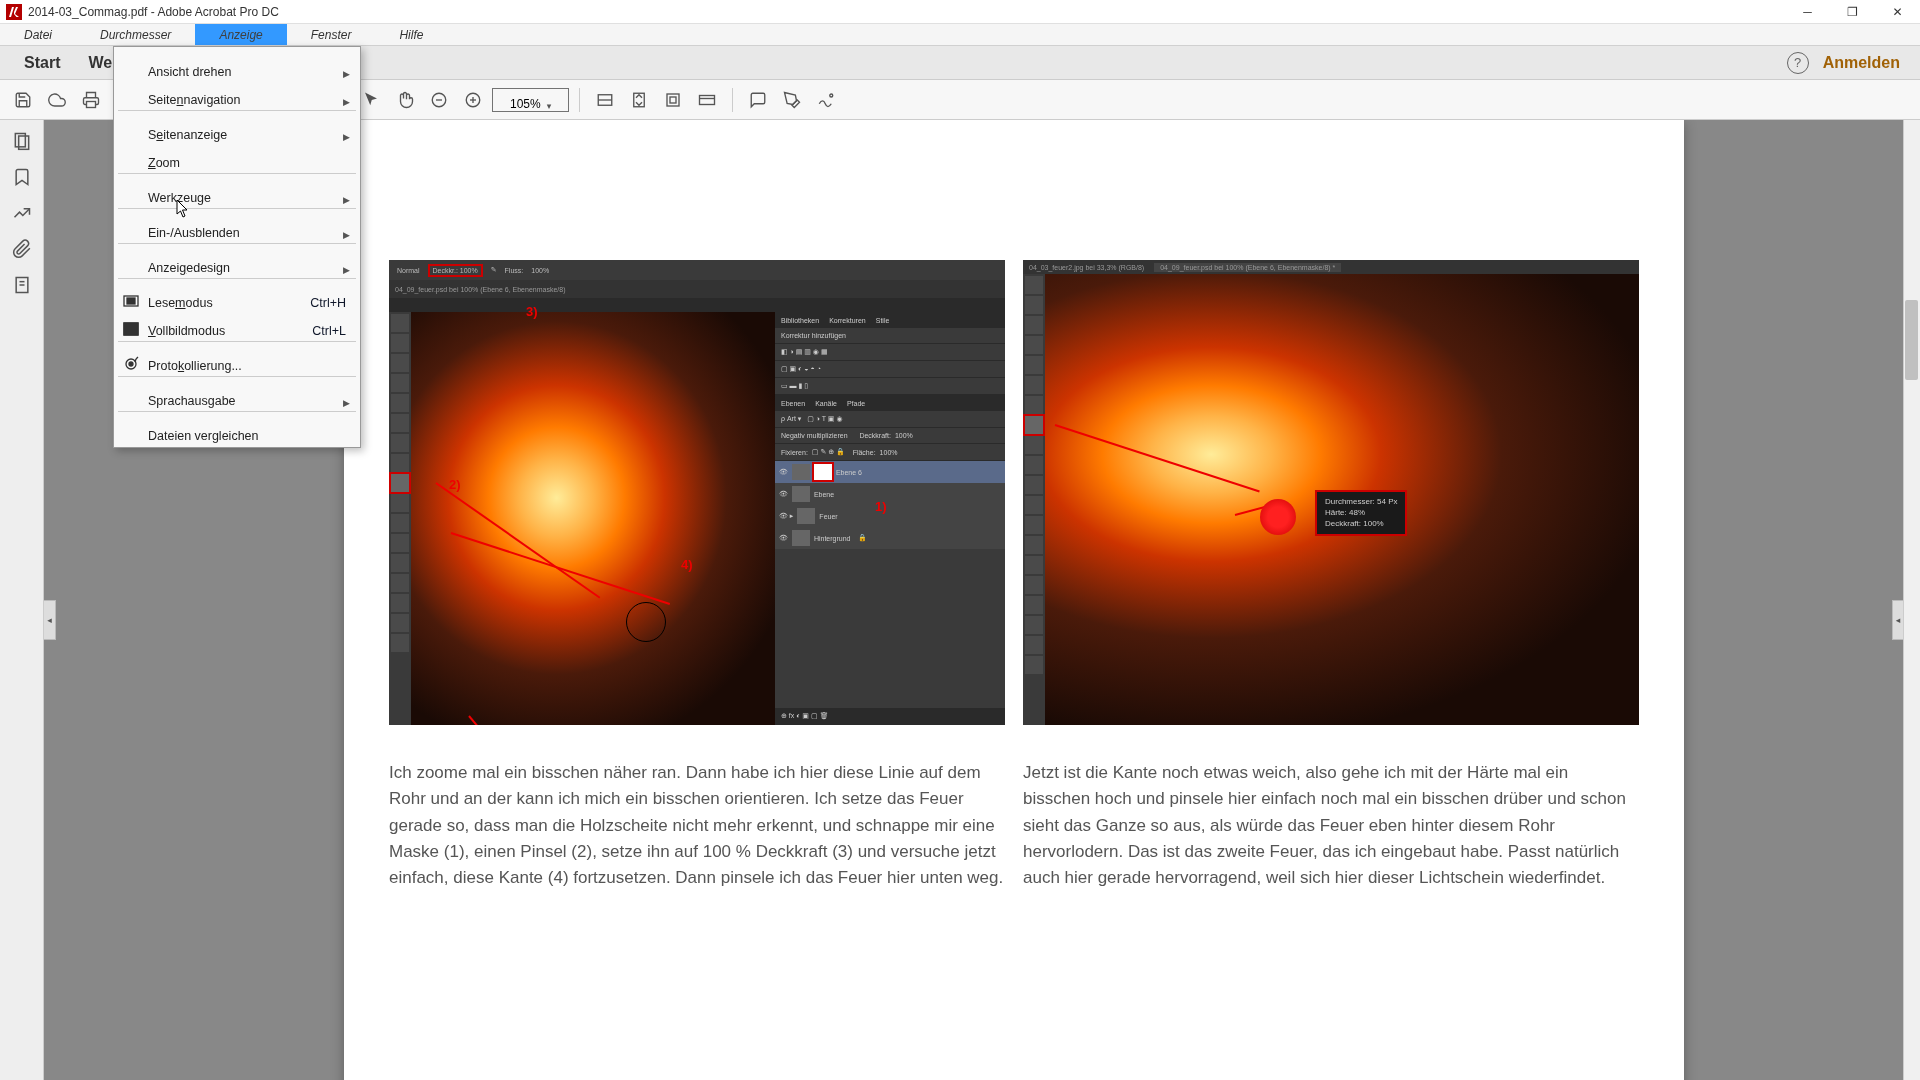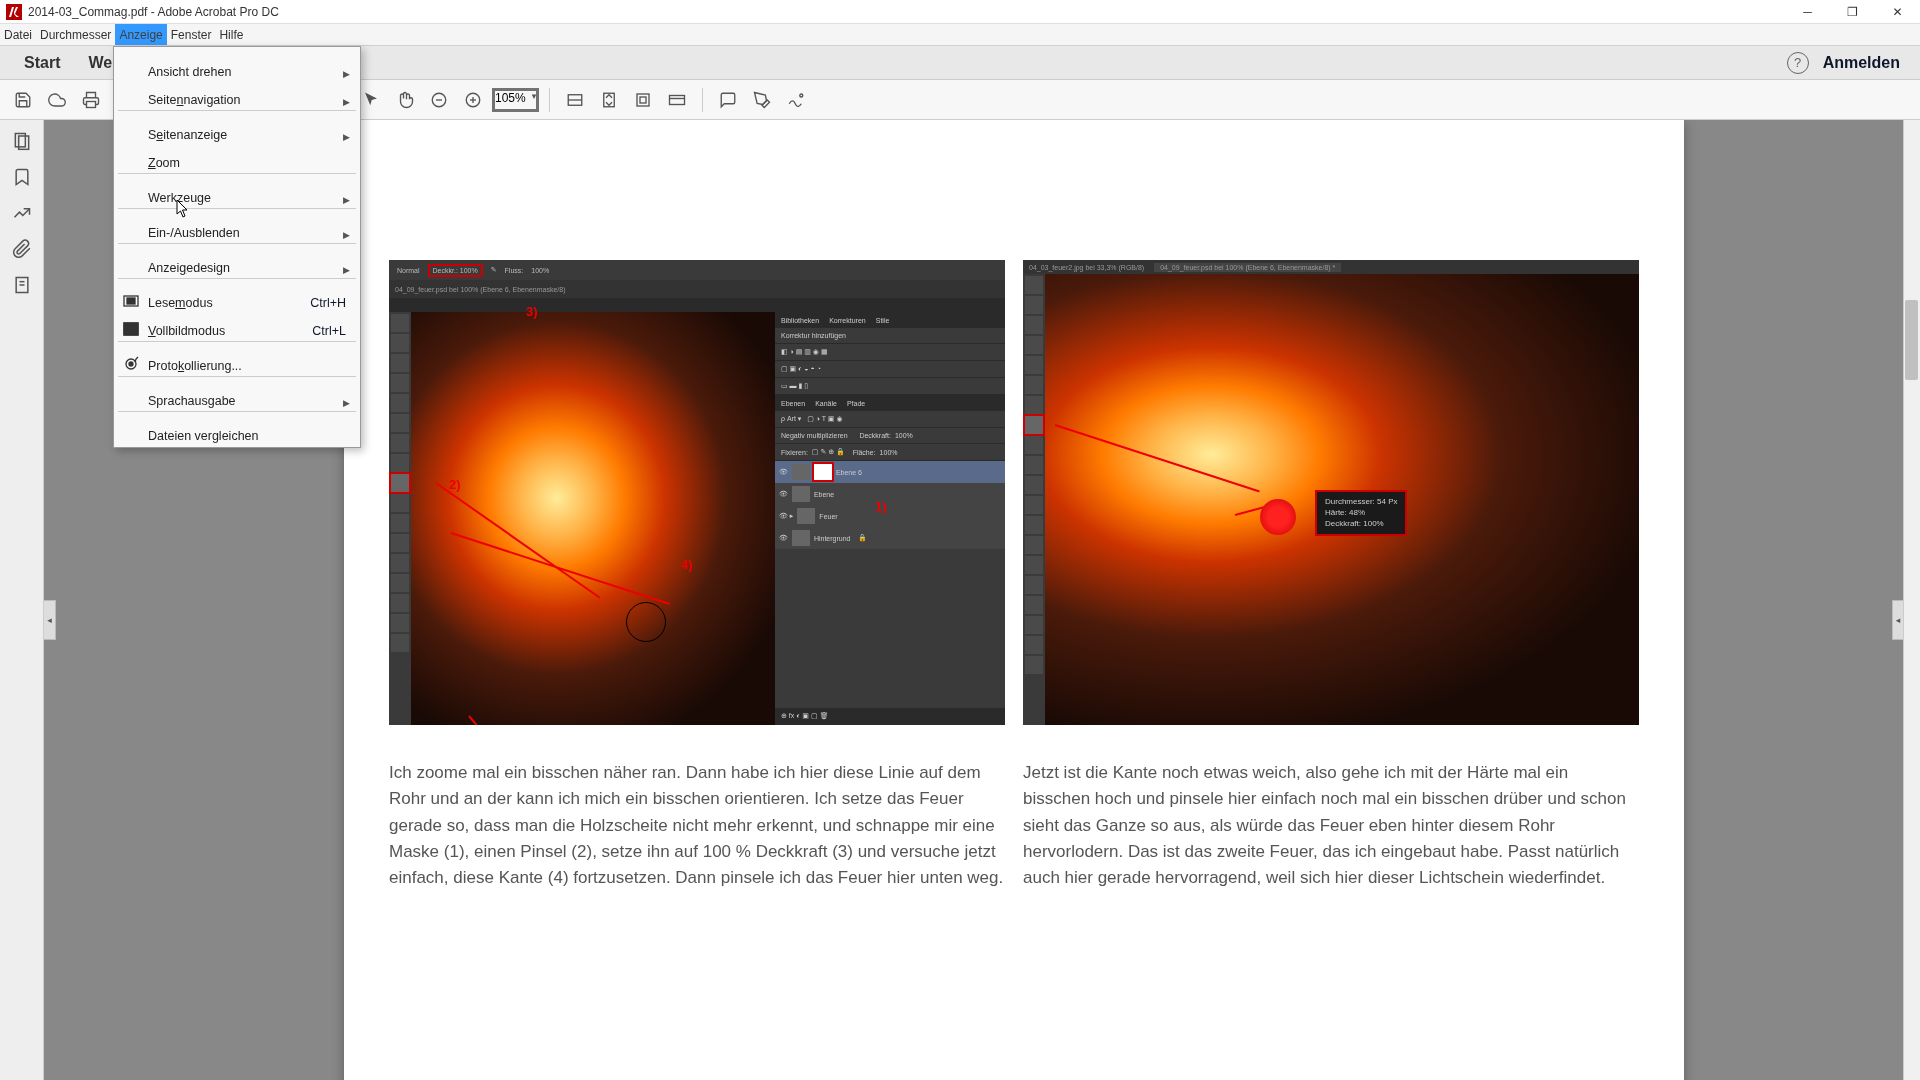--- a/index.html
+++ b/index.html
@@ -5,35 +5,35 @@
 * { margin: 0; padding: 0; box-sizing: border-box; font-family: "Segoe UI", Tahoma, sans-serif; }
 body { background: #fff; overflow: hidden; width: 1920px; height: 1080px; position: relative; }
 
 .titlebar { height: 24px; background: #fff; display: flex; align-items: center; padding: 0 6px; border-bottom: 1px solid #e0e0e0; position: relative; }
 .titlebar-icon { width: 16px; height: 16px; margin-right: 6px; }
 .titlebar-text { font-size: 12px; color: #333; }
 .window-controls { position: absolute; right: 0; top: 0; display: flex; height: 24px; }
 .win-ctrl { width: 45px; height: 24px; display: flex; align-items: center; justify-content: center; font-size: 12px; color: #333; }
 
 .menubar { height: 22px; background: #f5f5f5; display: flex; align-items: stretch; font-size: 12px; border-bottom: 1px solid #d0d0d0; }
-.menu-item { padding: 0 4px; display: flex; align-items: center; color: #333; }
+.menu-item { padding: 0 24px; display: flex; align-items: center; color: #333; font-style: italic; }
 .menu-item.active { background: #3399ff; color: #404040; }
 
 .tabbar { height: 34px; background: #e8e8e8; display: flex; align-items: center; padding: 0 10px; border-bottom: 1px solid #ccc; }
 .tab { font-size: 16px; font-weight: 600; color: #333; padding: 0 14px; }
-.signin { margin-left: auto; font-size: 16px; font-weight: 600; color: #0f172a; padding-right: 10px; }
+.signin { margin-left: auto; font-size: 16px; font-weight: 600; color: #a16207; padding-right: 10px; }
 .help-icon { width: 22px; height: 22px; border: 1.5px solid #666; border-radius: 50%; display: flex; align-items: center; justify-content: center; font-size: 13px; color: #666; margin-right: 14px; }
 
 .toolbar { height: 40px; background: #f7f7f7; display: flex; align-items: center; padding: 0 8px; border-bottom: 1px solid #ccc; gap: 4px; }
 .tool-btn { width: 30px; height: 30px; display: flex; align-items: center; justify-content: center; color: #555; border-radius: 3px; }
 .tool-btn svg { width: 18px; height: 18px; }
 .tool-sep { width: 1px; height: 24px; background: #ccc; margin: 0 6px; }
 .page-input { width: 36px; height: 22px; border: 1px solid #aaa; text-align: center; font-size: 12px; }
 .page-total { font-size: 12px; color: #555; margin: 0 6px; }
-.zoom-select { height: 24px; border: 3px solid #737373; font-size: 12px; padding: 0 0; display: flex; align-items: flex-start; gap: 6px; }
+.zoom-select { height: 24px; border: 1px solid #737373; font-size: 12px; padding: 0 17px; display: flex; align-items: flex-end; gap: 6px; }
 .zoom-select::after { content: "▾"; font-size: 9px; color: #555; }
 
 .workspace { position: absolute; top: 120px; bottom: 0; left: 0; right: 0; background: #888; display: flex; }
 .left-rail { width: 44px; background: #eee; border-right: 1px solid #ccc; display: flex; flex-direction: column; align-items: center; padding-top: 10px; gap: 14px; }
 .rail-icon { width: 22px; height: 22px; color: #555; display: flex; align-items: center; justify-content: center; }
 .rail-collapse { position: absolute; left: 44px; top: 50%; width: 12px; height: 40px; background: #ddd; border: 1px solid #bbb; border-left: none; display: flex; align-items: center; justify-content: center; font-size: 9px; color: #555; }
 .right-collapse { position: absolute; right: 16px; top: 50%; width: 12px; height: 40px; background: #ddd; border: 1px solid #bbb; display: flex; align-items: center; justify-content: center; font-size: 9px; color: #555; }
 
 .doc-area { flex: 1; position: relative; overflow: hidden; }
 .page { position: absolute; left: 300px; top: 0; width: 1340px; height: 1060px; background: #fff; box-shadow: 0 2px 12px rgba(0,0,0,0.3); }

